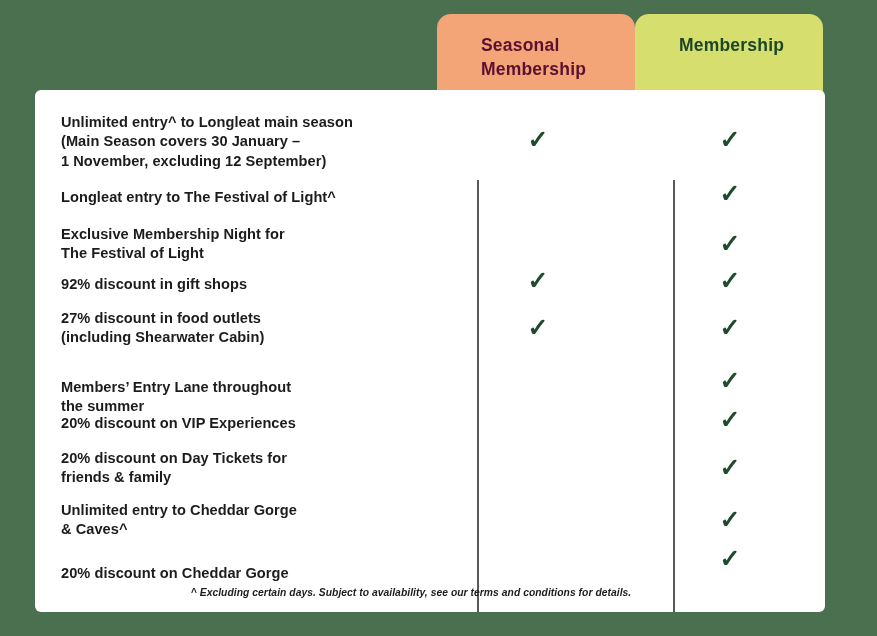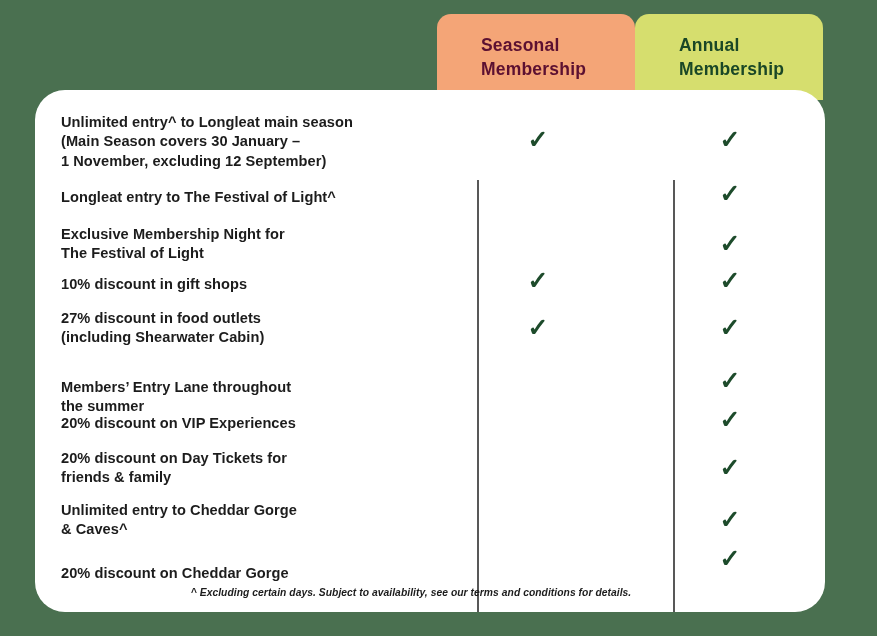--- a/index.html
+++ b/index.html
@@ -55,21 +55,21 @@
   }
 
   
   #benefits-card {
     position: absolute;
     left: 35px;
     top: 90px;
     width: 790px;
     height: 522px;
     background: #ffffff;
-    border-radius: 30px;
+    border-radius: 6px;
     overflow: hidden;
   }
 
   
   .col-divider {
     position: absolute;
     top: 90px;
     width: 1.6px;
     height: 467px;
     background: #585858;
@@ -129,21 +129,20 @@
 <body>
 
 <div id="comparison-stage">
 
   <div class="col-header" id="header-seasonal">
     <span class="hdr-line">Seasonal</span>
     <span class="hdr-line">Membership</span>
   </div>
 
   <div class="col-header" id="header-annual">
-    <span class="hdr-line">Annual</span>
     <span class="hdr-line">Membership</span>
   </div>
 
   <div id="benefits-card">
 
     <div class="col-divider" id="divider-seasonal"></div>
     <div class="col-divider" id="divider-annual"></div>
 
     <div id="benefit-rows">
 
@@ -162,21 +161,21 @@
       </div>
 
       <div class="benefit-row">
         <div class="benefit-label" style="top:135px">Exclusive Membership Night for
 The Festival of Light</div>
 
         <div class="benefit-check check-annual" style="top:141px">✓</div>
       </div>
 
       <div class="benefit-row">
-        <div class="benefit-label" style="top:185px">10% discount in gift shops</div>
+        <div class="benefit-label" style="top:185px">92% discount in gift shops</div>
         <div class="benefit-check check-seasonal" style="top:178px">✓</div>
         <div class="benefit-check check-annual" style="top:178px">✓</div>
       </div>
 
       <div class="benefit-row">
         <div class="benefit-label" style="top:219px">27% discount in food outlets
 (including Shearwater Cabin)</div>
         <div class="benefit-check check-seasonal" style="top:225px">✓</div>
         <div class="benefit-check check-annual" style="top:225px">✓</div>
       </div>

